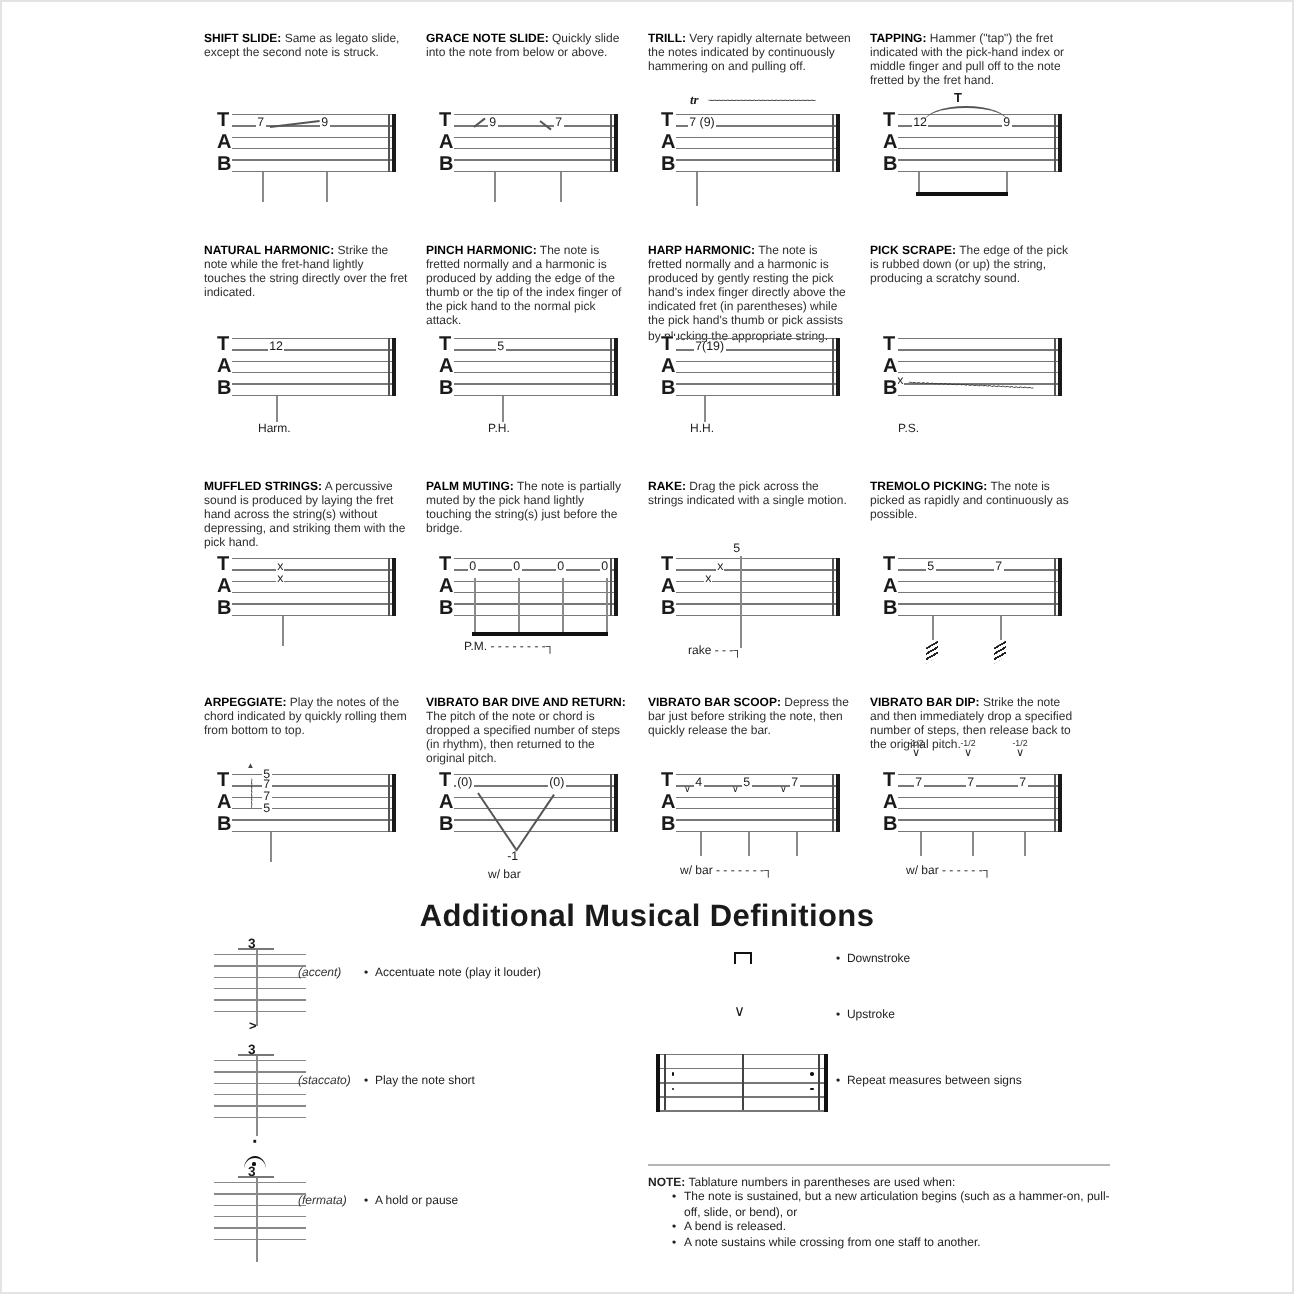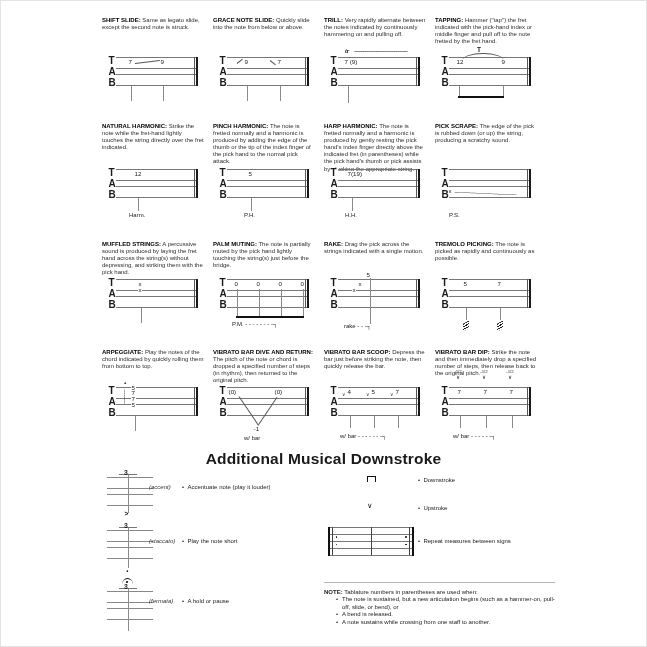--- a/index.html
+++ b/index.html
@@ -342,21 +342,21 @@
         <span class="nt" style="left:42px;top:2.2px">7</span>
         <span class="nt" style="left:68px;top:2.2px">7</span>
         <div class="stem" style="left:18.5px;top:29px;height:12px"></div>
         <div class="stem" style="left:44.5px;top:29px;height:12px"></div>
         <div class="stem" style="left:70.5px;top:29px;height:12px"></div>
         <span class="ulab" style="left:12px;top:46px">w/ bar - - - - - -┐</span>
       </div>
     </div>
   </div>
 
-  <div class="heading">Additional Musical Downstroke</div>
+  <div class="heading">Additional Musical Definitions</div>
 
   <div class="fig" style="left:106px;top:476px">
     <div class="flines"></div>
     <div class="ledger" style="left:12px;top:-3px"></div>
     <span class="fret3" style="left:17px;top:-7px">3</span>
     <div class="stem" style="left:20.5px;top:-2px;height:38px"></div>
     <span class="symtxt" style="left:17.5px;top:33px">&gt;</span>
   </div>
   <span class="filabel" style="left:148px;top:483px">(accent)</span>
   <div class="fitext" style="left:181px;top:483px"><span>Accentuate note (play it louder)</span></div>

